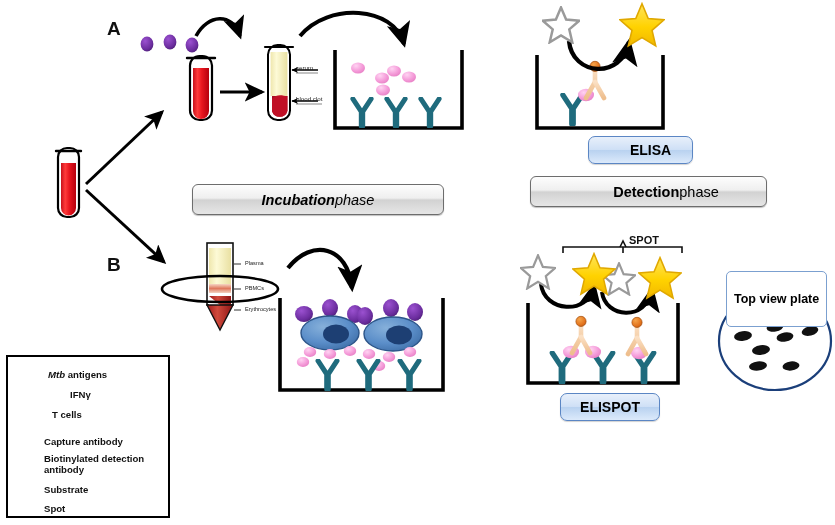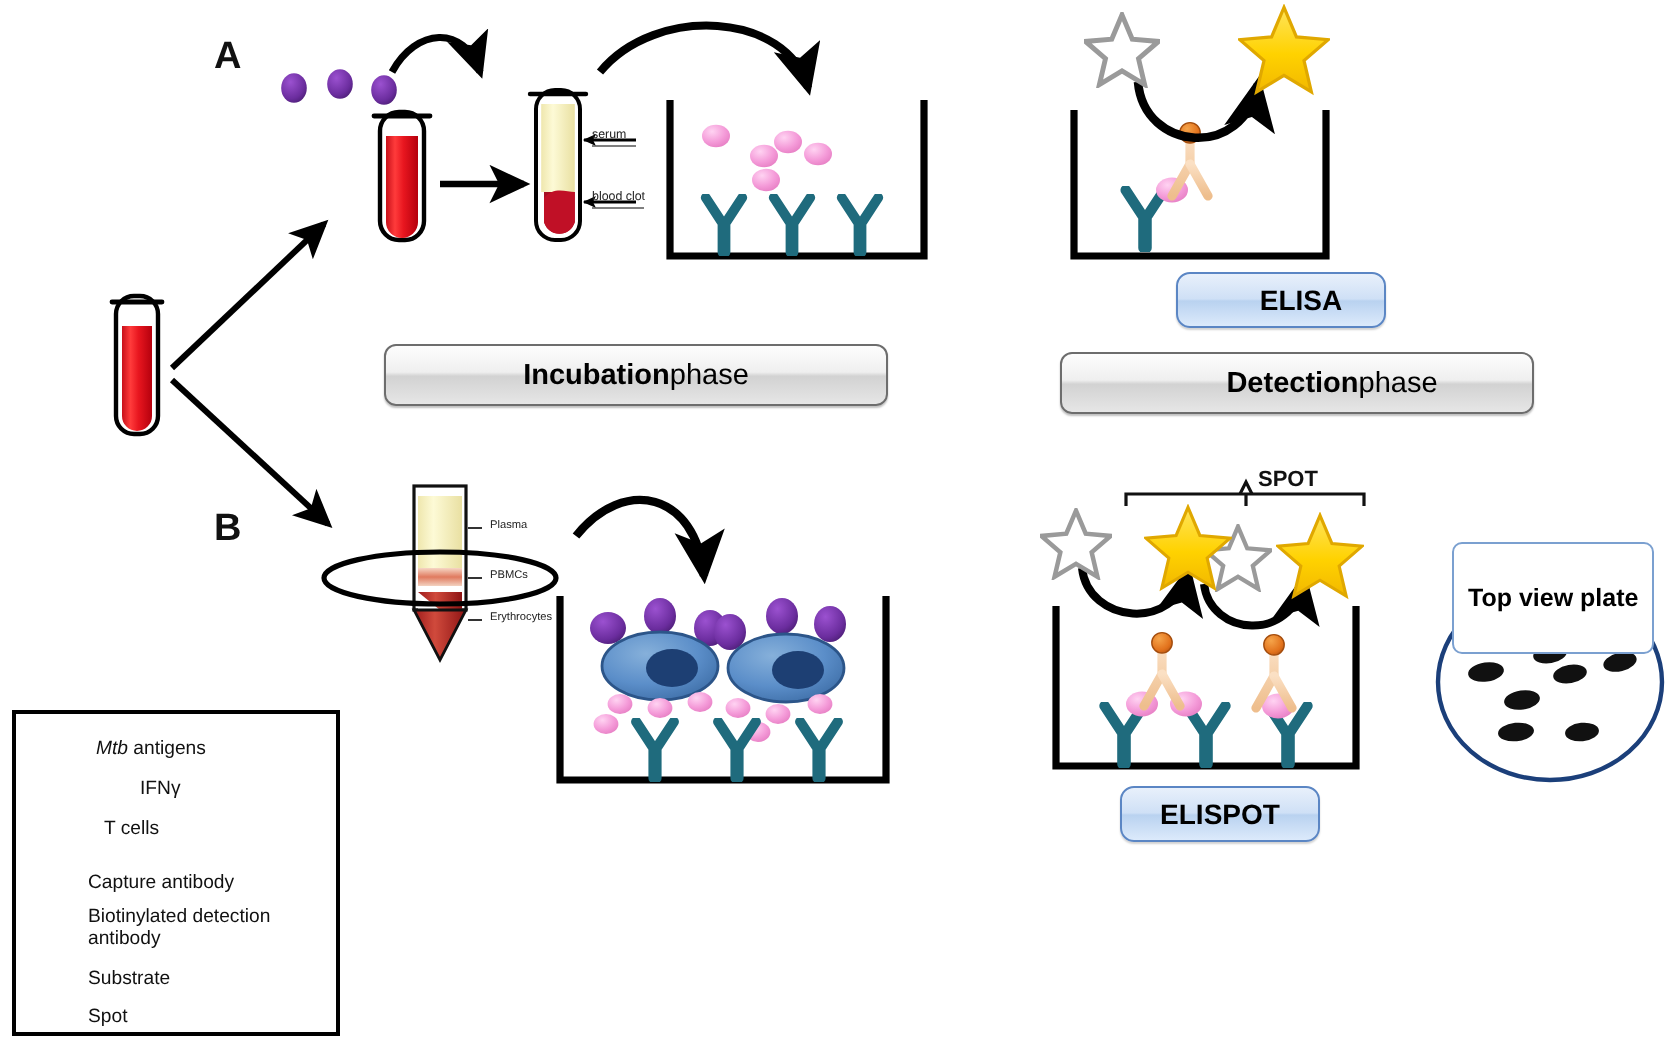--- a/index.html
+++ b/index.html
@@ -61,20 +61,21 @@
   .legend-box{
     position:absolute;left:6px;top:355px;width:164px;height:163px;
     border:2px solid #000;background:#fff;box-sizing:border-box;
   }
   .legend-row{
     position:absolute;display:flex;align-items:flex-start;
   }
   .legend-text{
     font-size:9.6px;color:#111;line-height:11px;white-space:pre-line;
     font-family:"Liberation Sans", sans-serif;
+    font-weight:bold;
   }
   .legend-text i{font-style:italic;}
 </style>
 </head>
 <body>
 
 <div class="canvas">
 
   <svg class="layer" viewBox="0 0 835 525">
     <defs>
@@ -358,21 +359,21 @@
 
   <div class="micro-label" style="left:296px;top:64px;">serum</div>
   <div class="micro-label" style="left:296px;top:95px;">blood clot</div>
 
   <div class="tube-label" style="left:245px;top:260px;">Plasma</div>
   <div class="tube-label" style="left:245px;top:285px;">PBMCs</div>
   <div class="tube-label" style="left:245px;top:306px;">Erythrocytes</div>
 
   <div class="spot-label" style="left:629px;top:234px;">SPOT</div>
 
-  <div class="phase-pill" style="left:192px;top:172px;width:250px;">
+  <div class="phase-pill" style="left:192px;top:184px;width:250px;font-style:italic;">
     <span class="b">Incubation</span>
     <span class="n">phase</span>
   </div>
   <div class="phase-pill" style="left:530px;top:176px;width:200px;padding-left:35px;">
     <span class="b">Detection</span>
     <span class="n">phase</span>
   </div>
 
   <div class="assay-badge" style="left:588px;top:136px;width:83px;padding-left:20px;">ELISA</div>
   <div class="assay-badge" style="left:560px;top:393px;width:98px;">ELISPOT</div>

